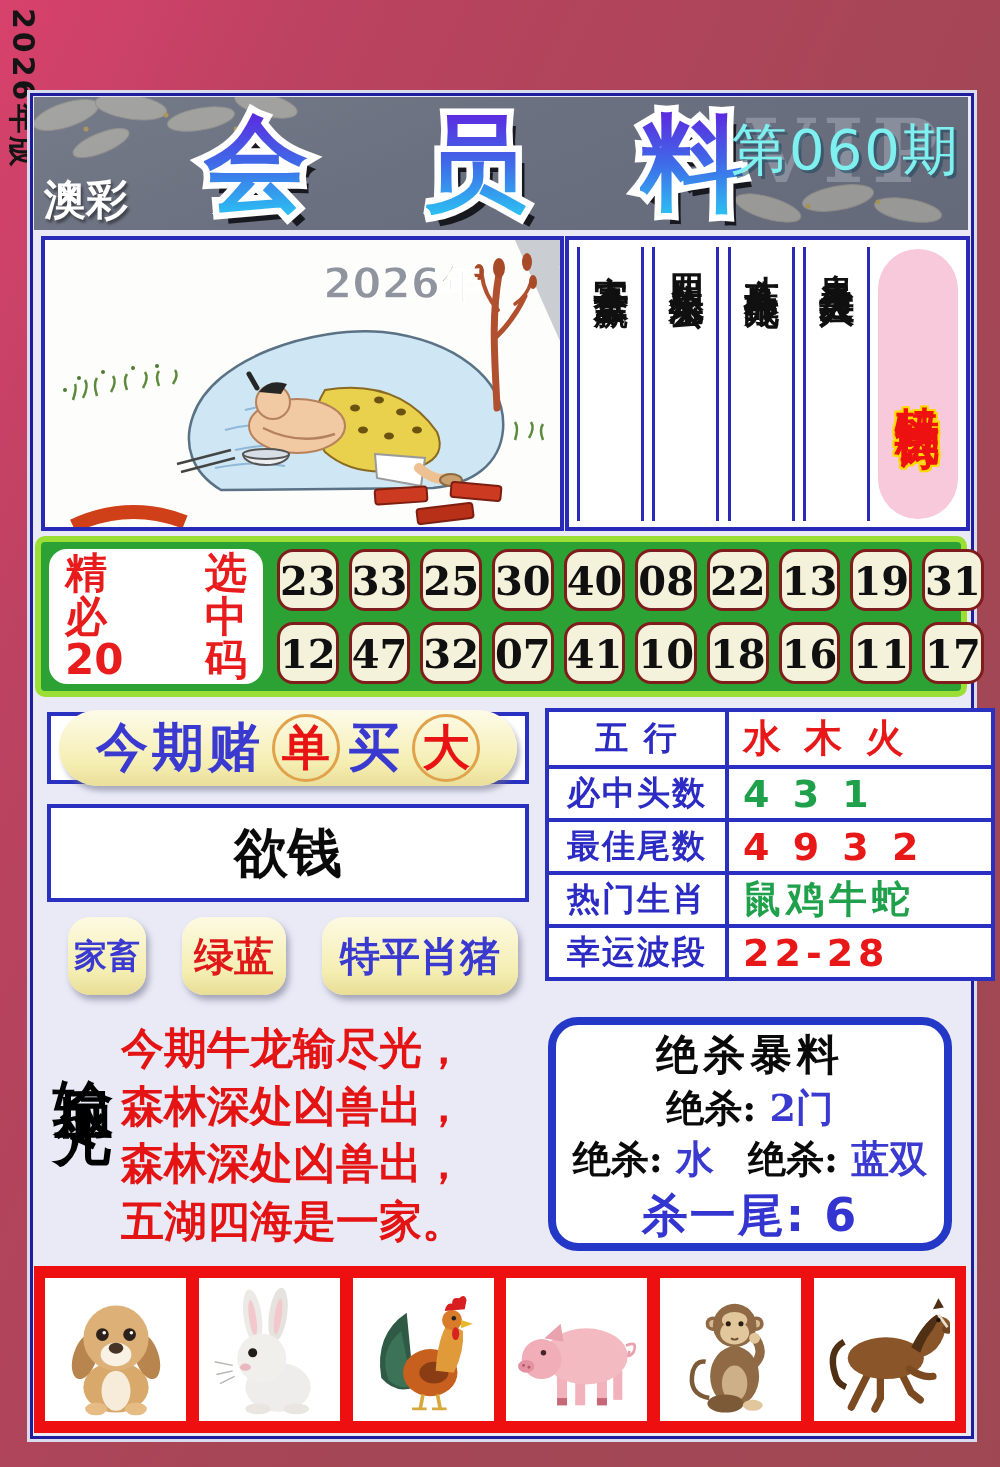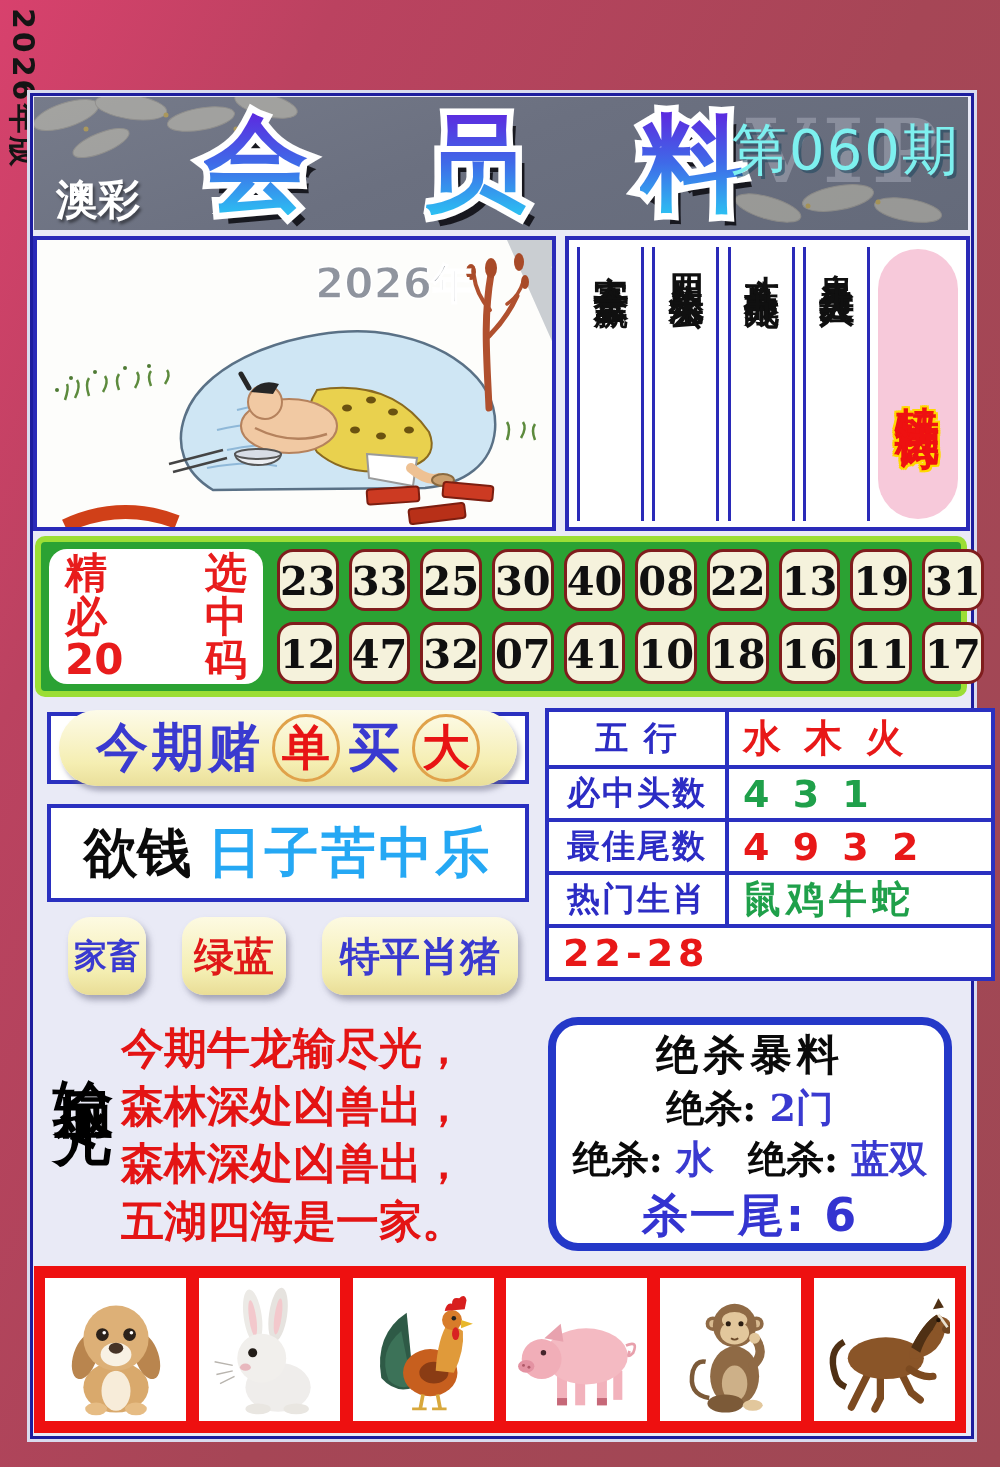--- a/index.html
+++ b/index.html
@@ -24,25 +24,25 @@
   .title-char { position:relative; font-size:104px; font-weight:bold; color:transparent; line-height:1; }
   .title-char::before { content:attr(data-char); position:absolute; left:0; top:0; color:#fff;
     -webkit-text-stroke:13px #fff; text-shadow:9px 11px 0 rgba(12,12,18,.88); z-index:0; }
   .title-char::after { content:attr(data-char); position:absolute; left:0; top:0; color:#3c64e8; z-index:1; }
   @supports (-webkit-background-clip: text) {
     .title-char::after { background:linear-gradient(180deg,#5a2ee0 5%,#3f6ae8 50%,#2cc0f2 100%);
       -webkit-background-clip:text; background-clip:text; color:transparent; }
   }
   .issue { position:absolute; right:8px; top:16px; font-size:56px; font-weight:normal; color:#7df0ef;
     letter-spacing:2px; text-shadow:3px 3px 0 rgba(25,70,92,.55); z-index:2; }
-  .brand { position:absolute; left:22px; bottom:2px; font-size:42px; font-weight:bold; color:#fff;
+  .brand { position:absolute; left:10px; bottom:2px; font-size:42px; font-weight:bold; color:#fff;
     text-shadow:2px 3px 3px rgba(0,0,0,.45); z-index:2; }
 
   
-  .illus { position:absolute; left:0; top:140px; width:523px; height:295px;
+  .illus { position:absolute; left:8px; top:140px; width:523px; height:295px;
     background:#fff; border:4px solid #2a2ab8; overflow:hidden; }
   .illus svg { width:100%; height:100%; display:block; }
 
   
   .poem-box { position:absolute; left:532px; top:140px; width:405px; height:295px; background:#fff;
     border:4px solid #2a2ab8; display:flex; flex-direction:row-reverse; align-items:center;
     justify-content:space-between; padding:8px 8px; }
   .poem-badge { width:80px; height:270px; background:#f7c9da; border-radius:42px;
     writing-mode:vertical-rl; text-orientation:upright; display:flex; align-items:center; justify-content:center;
     font-size:44px; font-weight:bold; color:#ee1111; letter-spacing:5px;
@@ -306,21 +306,20 @@
     <div class="bet-box1">
       <div class="bet-pill">
         <span class="bet-blue">今期赌</span>
         <span class="bet-circle">单</span>
         <span class="bet-blue">买</span>
         <span class="bet-circle">大</span>
       </div>
     </div>
     <div class="bet-box2">
       <span class="yq-label">欲钱</span>
-      <span class="yq-text">日子苦中乐</span>
     </div>
     <div class="pill pill-2">绿蓝</div>
     <div class="pill pill-1">家畜</div>
     <div class="pill pill-3">特平肖猪</div>
 
     <div class="info-table">
       <div class="info-row">
         <div class="info-label">五 行</div>
         <div class="info-value v-red">水 木 火</div>
       </div>
@@ -330,20 +329,21 @@
       </div>
       <div class="info-row">
         <div class="info-label">最佳尾数</div>
         <div class="info-value v-red">4 9 3 2</div>
       </div>
       <div class="info-row">
         <div class="info-label">热门生肖</div>
         <div class="info-value v-green">鼠鸡牛蛇</div>
       </div>
       <div class="info-row">
+        <div class="info-label">幸运波段</div>
         <div class="info-value v-red">22-28</div>
       </div>
     </div>
 
     <div class="sjg-title">输尽光</div>
     <div class="sjg-poem">
       <div>今期牛龙输尽光，</div>
       <div>森林深处凶兽出，</div>
       <div>森林深处凶兽出，</div>
       <div>五湖四海是一家。</div>

